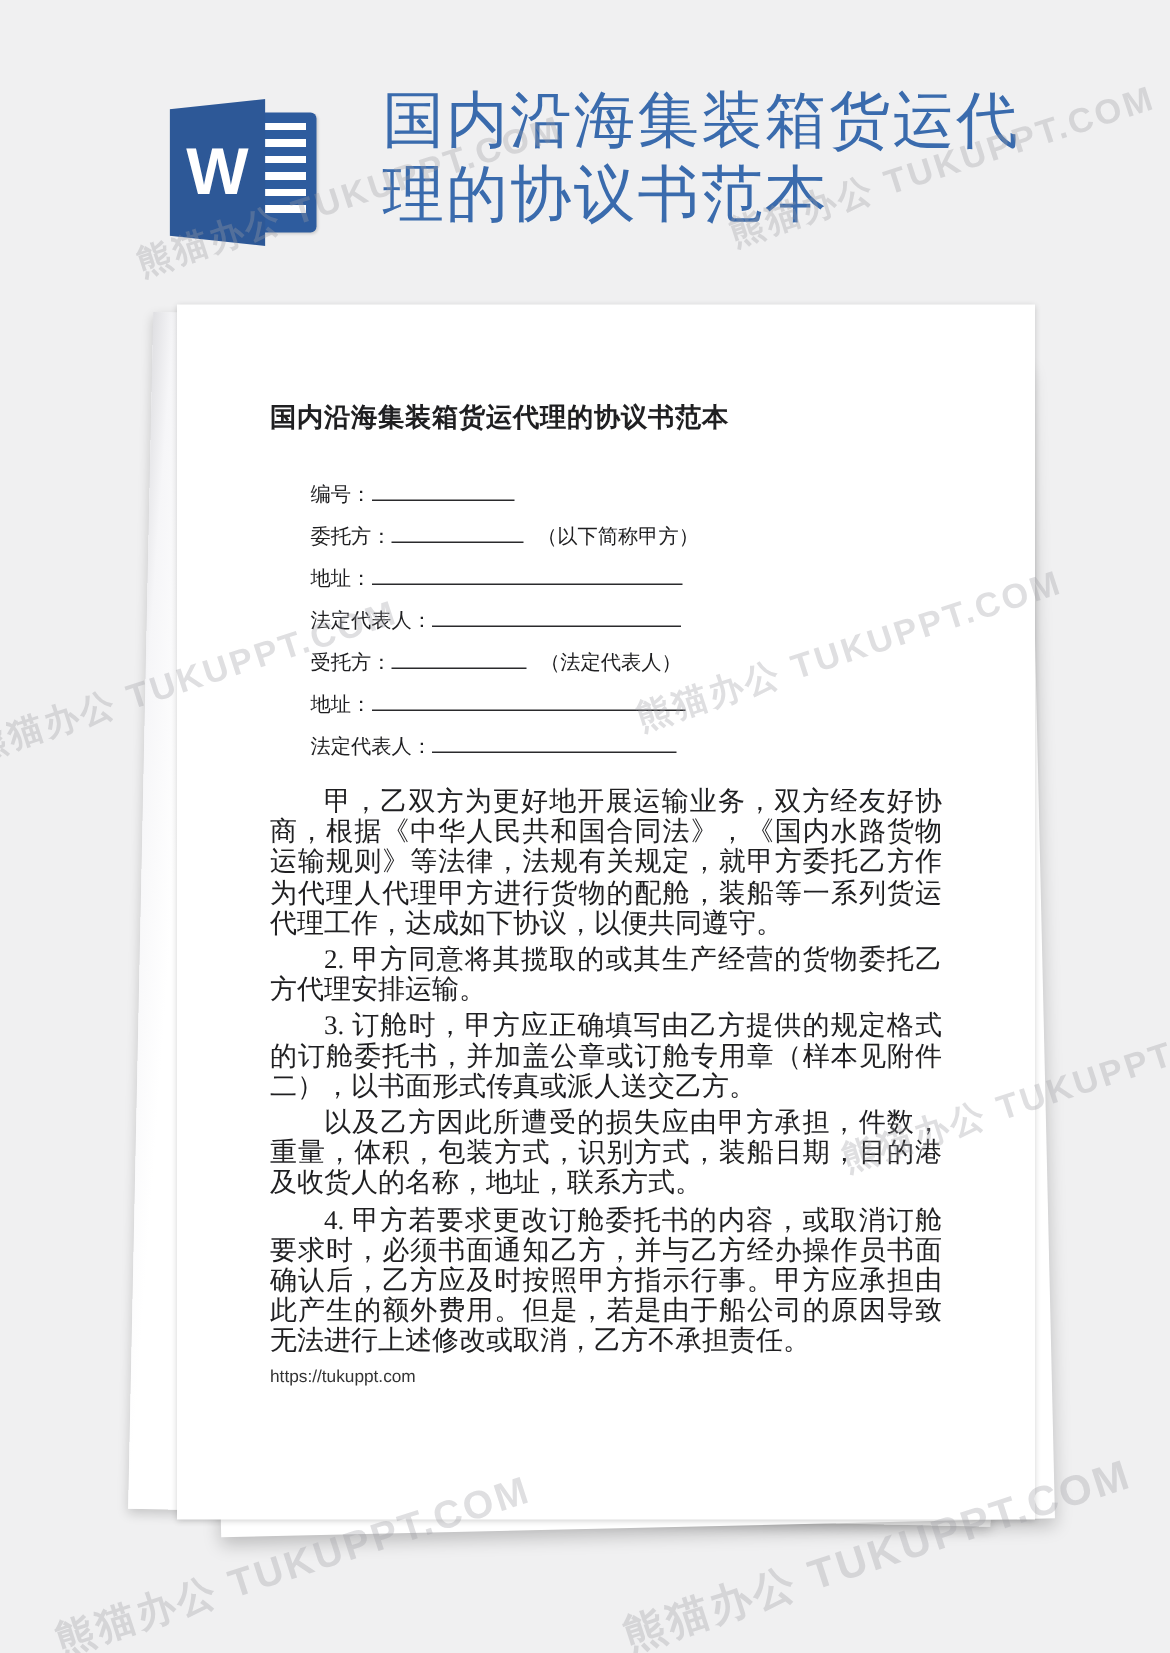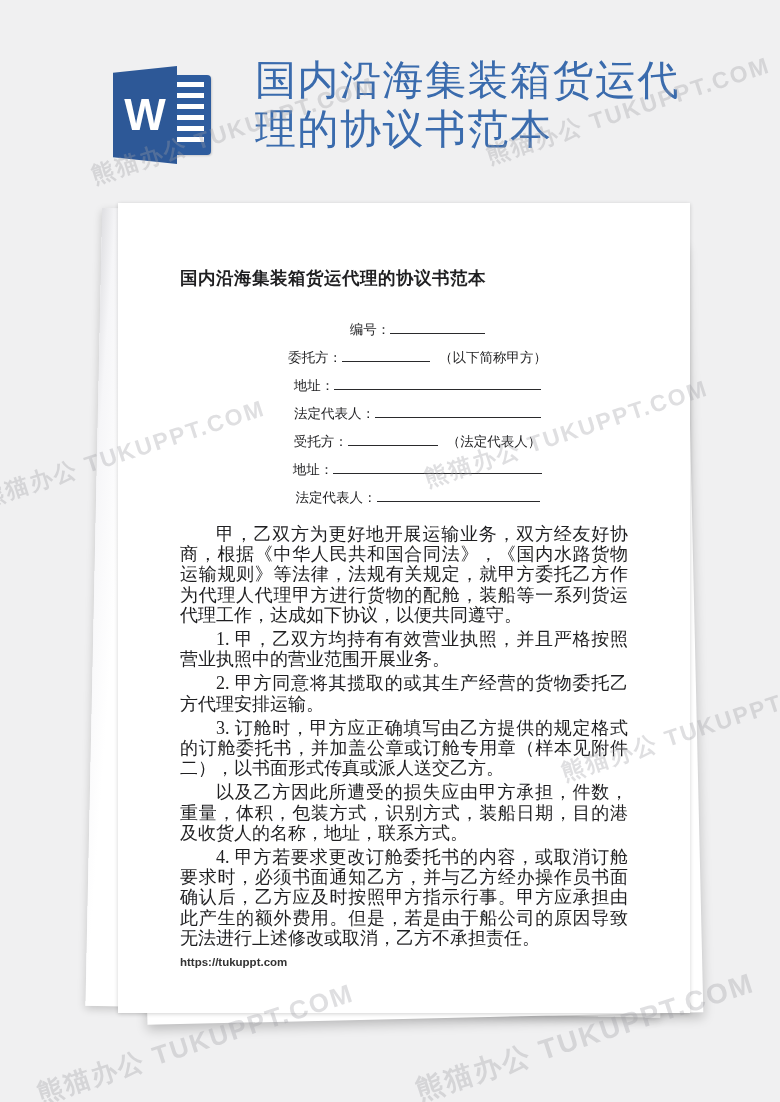--- a/index.html
+++ b/index.html
@@ -54,30 +54,30 @@
   .main-page {
     left:118px; top:203px; width:572px; height:810px;
     padding:64px 62px 0 62px; overflow:hidden;
     box-shadow:0 1px 4px rgba(0,0,0,.18);
     color:var(--text,#1f1f21);
     font-family:"Liberation Serif","DejaVu Serif",serif;
   }
 
   
   .doc-title { font-size:17.5px; line-height:23px; font-weight:700; letter-spacing:.5px; margin-bottom:26px; }
-  .fields { margin-bottom:12px;text-align:center; }
+  .fields { margin-bottom:12px; }
   .field-row { padding-left:27px; font-size:13.5px; line-height:28px; white-space:nowrap; }
   .f-line { display:inline-block; height:12px; border-bottom:1.3px solid #2a2a2c; }
   .f-suffix { margin-left:9px;margin-top:40px; }
   .body-para { font-size:18px; line-height:20.2px; margin-bottom:4px; text-indent:2em; text-align:justify; }
   .doc-footer {
     margin-top:8px; font-size:11.5px; color:#333;
     font-family:"Liberation Sans","DejaVu Sans",sans-serif;
   }
-  .doc-footer a { color:#333; text-decoration:none;font-weight:bold; }
+  .doc-footer a { color:#333; text-decoration:none; }
 
   
   .wm {
     position:absolute; transform:rotate(-18deg); white-space:nowrap;
     font-weight:700; letter-spacing:2px; color:var(--watermark,rgba(158,158,164,.33));
     pointer-events:none; z-index:20;
     font-family:"Liberation Sans","DejaVu Sans",sans-serif;
   }
 </style>
 </head>
@@ -106,21 +106,20 @@
         <div class="field-row"><span>编号：</span><span class="f-line" style="width: 95px;"></span></div>
         <div class="field-row"><span>委托方：</span><span class="f-line" style="width: 88px;"></span><span class="f-suffix">（以下简称甲方）</span></div>
         <div class="field-row"><span>地址：</span><span class="f-line" style="width: 207px;"></span></div>
         <div class="field-row"><span>法定代表人：</span><span class="f-line" style="width: 166px;"></span></div>
         <div class="field-row"><span>受托方：</span><span class="f-line" style="width: 90px;"></span><span class="f-suffix">（法定代表人）</span></div>
         <div class="field-row"><span>地址：</span><span class="f-line" style="width: 209px;"></span></div>
         <div class="field-row"><span>法定代表人：</span><span class="f-line" style="width: 163px;"></span></div>
       </div>
     <div id="paras">
         <p class="body-para">甲，乙双方为更好地开展运输业务，双方经友好协商，根据《中华人民共和国合同法》，《国内水路货物运输规则》等法律，法规有关规定，就甲方委托乙方作为代理人代理甲方进行货物的配舱，装船等一系列货运代理工作，达成如下协议，以便共同遵守。</p>
-        <p class="body-para">1. 甲，乙双方均持有有效营业执照，并且严格按照营业执照中的营业范围开展业务。</p>
         <p class="body-para">2. 甲方同意将其揽取的或其生产经营的货物委托乙方代理安排运输。</p>
         <p class="body-para">3. 订舱时，甲方应正确填写由乙方提供的规定格式的订舱委托书，并加盖公章或订舱专用章（样本见附件二），以书面形式传真或派人送交乙方。</p>
         <p class="body-para">以及乙方因此所遭受的损失应由甲方承担，件数，重量，体积，包装方式，识别方式，装船日期，目的港及收货人的名称，地址，联系方式。</p>
         <p class="body-para">4. 甲方若要求更改订舱委托书的内容，或取消订舱要求时，必须书面通知乙方，并与乙方经办操作员书面确认后，乙方应及时按照甲方指示行事。甲方应承担由此产生的额外费用。但是，若是由于船公司的原因导致无法进行上述修改或取消，乙方不承担责任。</p>
       </div>
     <div class="doc-footer">
       <a href="#">https://tukuppt.com</a>
     </div>
   </div>
 

